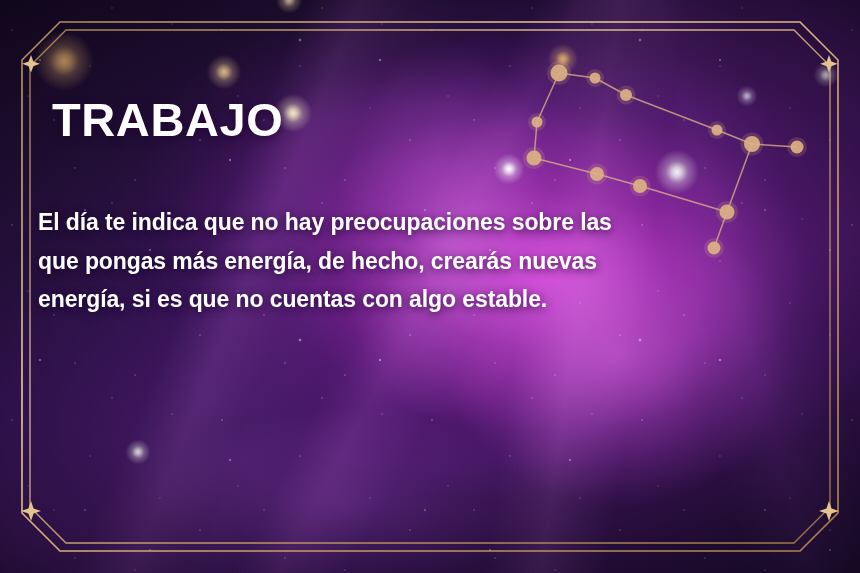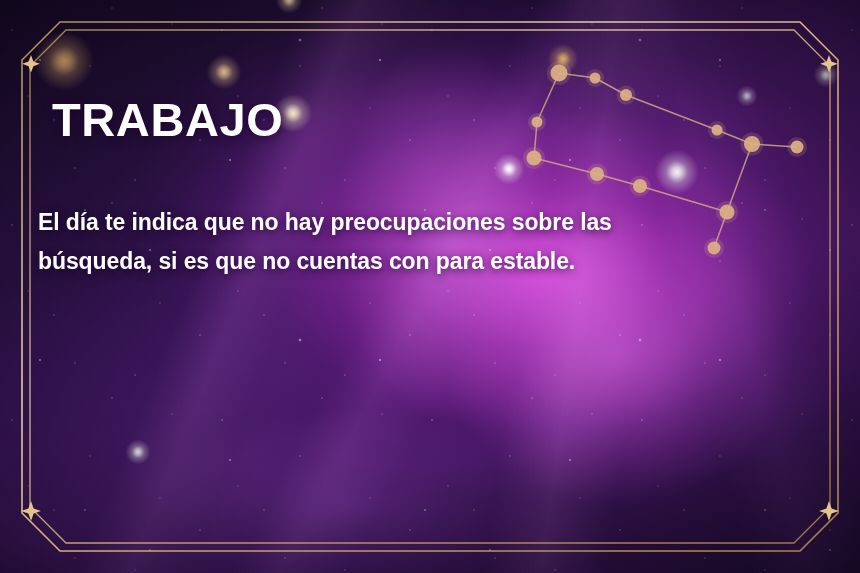--- a/index.html
+++ b/index.html
@@ -177,16 +177,17 @@
     </g>
     <g>
       <path d="M 829,501 L 831.6,508.4 L 839,511 L 831.6,513.6 L 829,521 L 826.4,513.6 L 819,511 L 826.4,508.4 Z" fill="#e3c48f"></path>
     </g>
   </svg>
 
   <div id="title">TRABAJO</div>
 
   <div id="body-text">
       <span class="ln">El día te indica que no hay preocupaciones sobre las</span>
-      <span class="ln">búsqueda, si es que no cuentas con para estable.</span>
+      <span class="ln">que pongas más energía, de hecho, crearás nuevas</span>
+      <span class="ln">energía, si es que no cuentas con algo estable.</span>
     </div>
 
 </div>
 
 </body></html>

